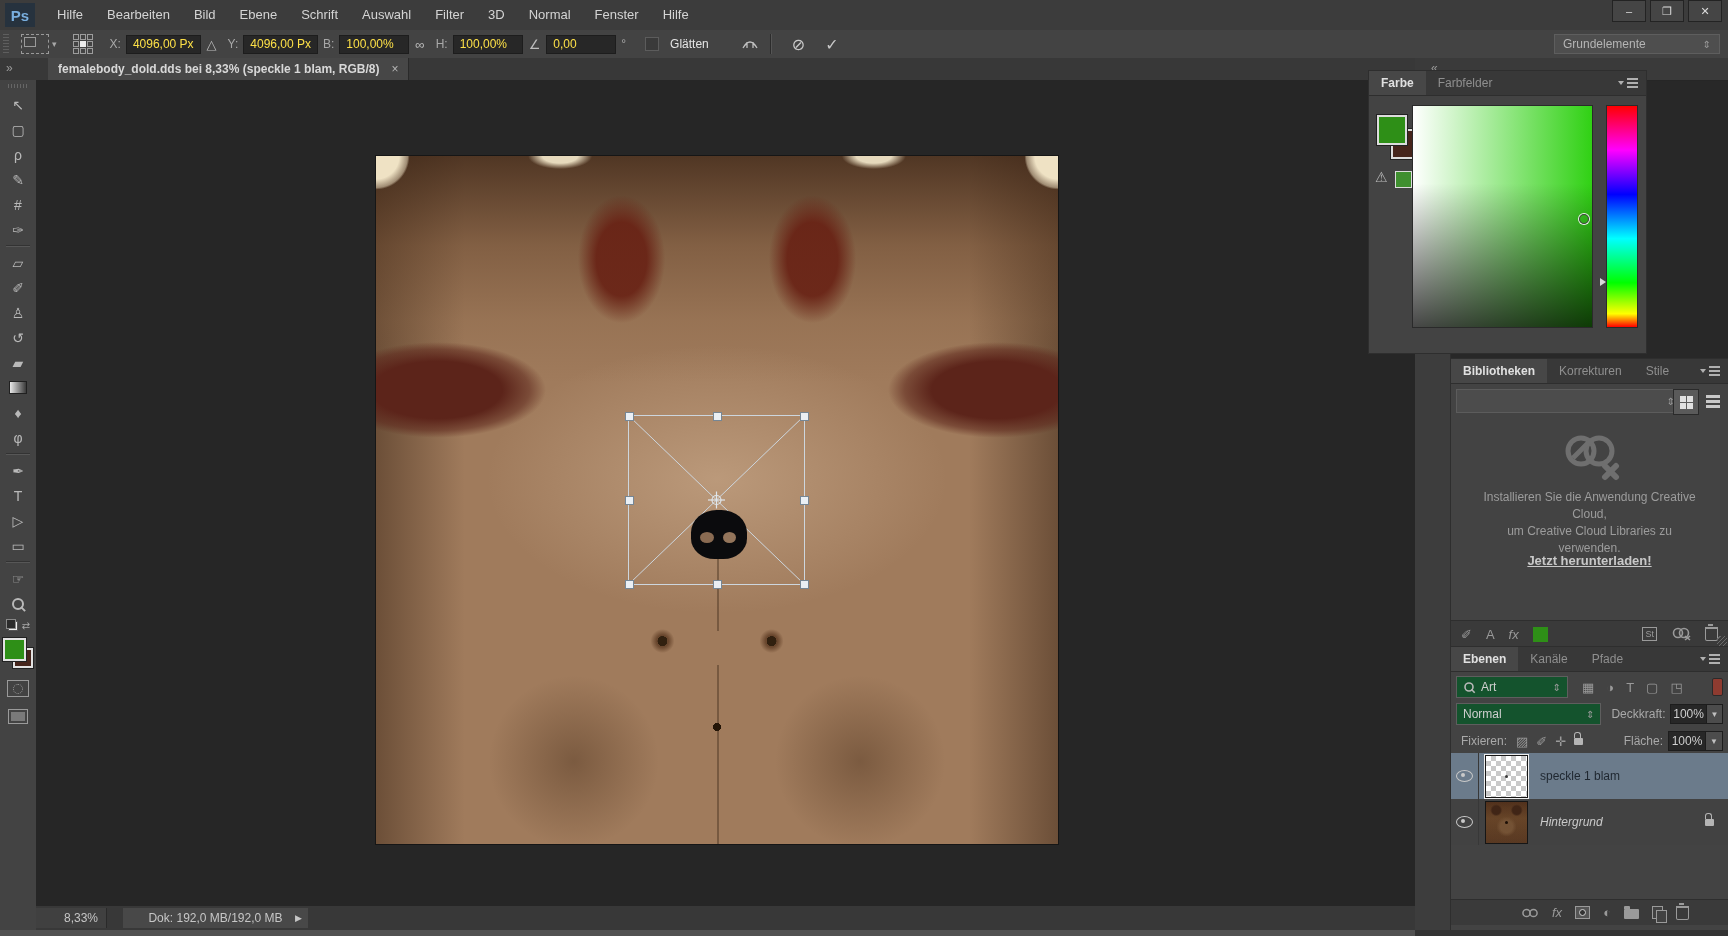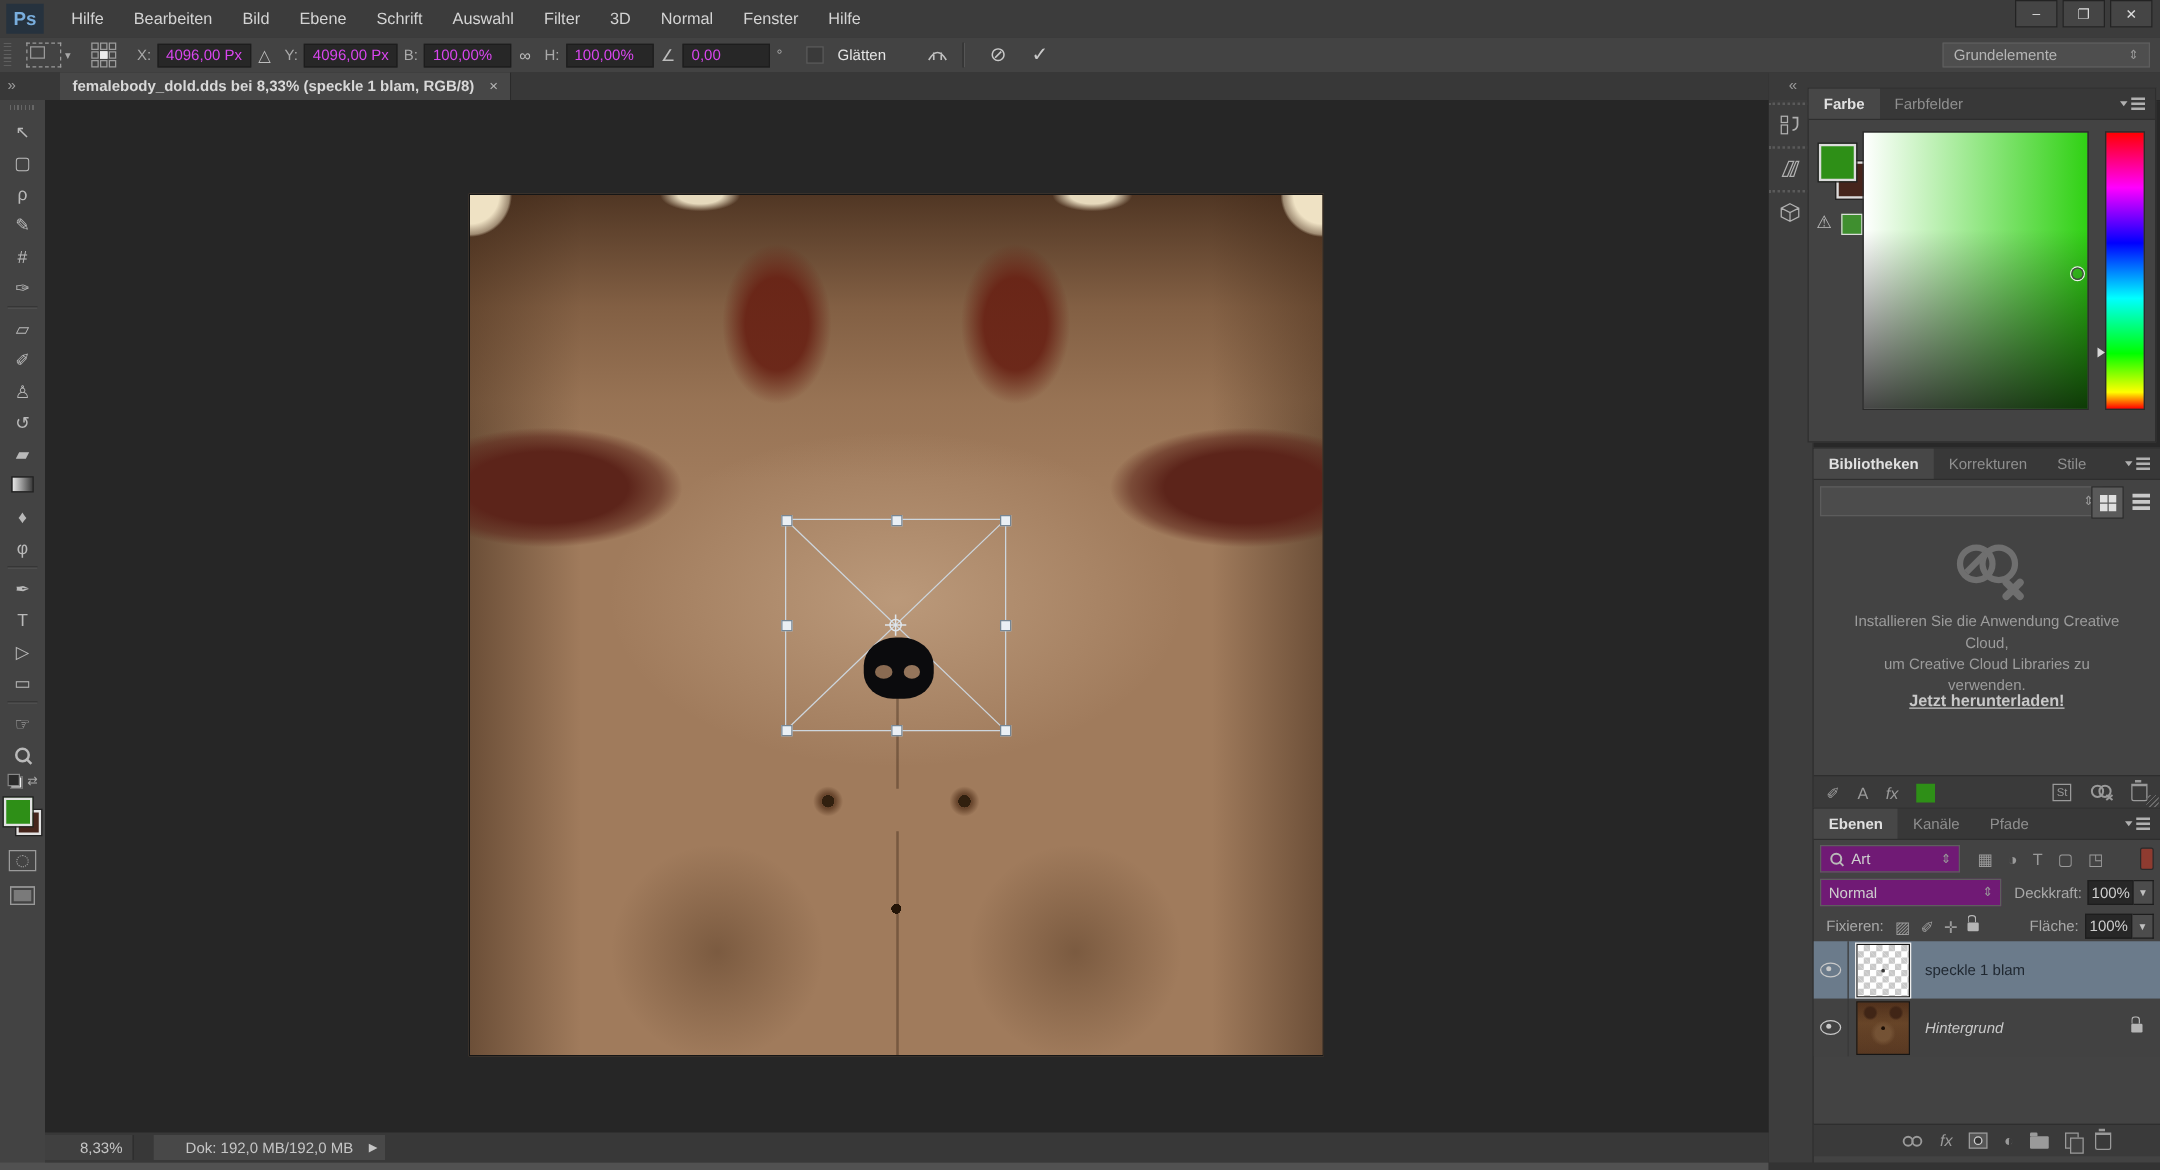--- a/index.html
+++ b/index.html
@@ -16,21 +16,21 @@
           display:flex;align-items:center;justify-content:center}
   .optionsbar{left:0;top:30px;width:1728px;height:28px;background:#434343;border-bottom:1px solid #2e2e2e;display:flex;align-items:center}
   .vgrip{width:6px;height:20px;margin:0 6px 0 3px;background:repeating-linear-gradient(to bottom,#6a6a6a 0 1px,transparent 1px 3px);opacity:.7}
   .toolpreset{width:26px;height:18px;border:1px dashed #9a9a9a;margin-left:6px;position:relative}
   .toolpreset::after{content:"";position:absolute;left:2px;top:2px;width:10px;height:8px;border:1px solid #9a9a9a}
   .caret{font-size:9px;color:#a8a8a8;margin:0 8px 0 3px}
   .refgrid{display:grid;grid-template-columns:repeat(3,6px);grid-gap:1px;margin:0 12px 0 8px}
   .refgrid i{width:6px;height:6px;border:1px solid #9d9d9d;box-sizing:border-box}
   .refgrid i.c{background:#ececec;border-color:#ececec}
   .opt-label{color:#a9a9a9;font-size:12px;margin:0 5px}
-  .field{background:#272727;border:1px solid #1d1d1d;height:17px;line-height:17px;padding:0 6px;color:#d946ef;font-size:12px;min-width:56px}
+  .field{background:#272727;border:1px solid #1d1d1d;height:17px;line-height:17px;padding:0 6px;color:#fde047;font-size:12px;min-width:56px}
   .opt-icon{color:#bdbdbd;font-size:13px;margin:0 6px}
   .cb{width:12px;height:12px;background:#3a3a3a;border:1px solid #5c5c5c;margin:0 6px 0 14px}
   .dim{color:#e5e5e5}
   .optdiv{width:1px;height:20px;background:#2c2c2c;border-right:1px solid #555;margin:0 10px}
   .bigico{font-size:16px;color:#c9c9c9;margin:0 10px}
   .workspace{margin-left:auto;margin-right:8px;width:148px;height:18px;background:#4e4e4e;border:1px solid #5e5e5e;
              color:#b5b5b5;display:flex;align-items:center;padding:0 8px;font-size:12px}
   .updn{margin-left:auto;color:#9a9a9a;font-size:10px}
   
   .tabbar{left:0;top:58px;width:1415px;height:22px;background:#383838;border-bottom:1px solid #262626}
@@ -130,21 +130,21 @@
   .ccmsg{position:absolute;left:0;width:100%;text-align:center;color:#9c9c9c;font-size:12px;line-height:17px}
   .cclink{position:absolute;left:0;width:100%;text-align:center;color:#c8c8c8;font-size:13px;font-weight:bold;text-decoration:underline}
   .libbar{position:absolute;left:0;bottom:0;width:100%;height:27px;background:#3a3a3a;border-top:1px solid #2e2e2e;display:flex;align-items:center;gap:14px;padding:0 10px;box-sizing:border-box}
   .libico{color:#9a9a9a;font-size:13px}
   .libsw{width:15px;height:15px}
   .stbox{border:1px solid #9a9a9a;font-size:9px;padding:1px 2px;color:#9a9a9a}
   .gripcorner{position:absolute;right:1px;bottom:1px;width:10px;height:10px;
       background:repeating-linear-gradient(135deg,transparent 0 2px,#6a6a6a 2px 3px)}
   
   .lrow{position:absolute;left:0;width:100%;height:24px;display:flex;align-items:center;padding:0 5px;box-sizing:border-box}
-  .seldrop{height:20px;background:#701a75;border:1px solid #5e5e5e;display:flex;align-items:center;padding:0 6px;color:#cfcfcf}
+  .seldrop{height:20px;background:#14532d;border:1px solid #5e5e5e;display:flex;align-items:center;padding:0 6px;color:#cfcfcf}
   .valbox{height:18px;background:#272727;border:1px solid #1d1d1d;display:flex;align-items:center;justify-content:center;color:#cfcfcf;width:36px}
   .valdrop{width:16px;height:18px;background:#4c4c4c;border:1px solid #1d1d1d;border-left:none;display:flex;align-items:center;justify-content:center;font-size:8px;color:#c0c0c0}
   .fico{color:#9a9a9a;font-size:13px;margin:0 6px}
   .toggle{width:9px;height:16px;background:#8e3b30;border:1px solid #2a2a2a;border-radius:2px;margin-left:auto}
   .layerrow{position:absolute;left:0;width:100%;height:46px;display:flex;align-items:center}
   .eyecell{width:27px;height:100%;border-right:1px solid #383838;display:flex;align-items:center;justify-content:center}
   .eye{width:15px;height:10px;border:1px solid #c9c9c9;border-radius:50%;position:relative}
   .eye::after{content:"";position:absolute;width:4px;height:4px;background:#c9c9c9;border-radius:50%;left:4px;top:2px}
   .thumb{width:41px;height:41px;margin-left:6px;border:1px solid #161616}
   .checker{background-color:#fff;background-image:linear-gradient(45deg,#c9c9c9 25%,transparent 25% 75%,#c9c9c9 75%),
@@ -379,21 +379,21 @@
       <path d="M3 15 L8 3 h4 L7 15 z M9 15 L14 3 h2 L12 15 z" fill="none" stroke="#b0b0b0"></path>
     </svg>
   </div>
   <div class="dockbtn">
     <svg width="18" height="18" viewBox="0 0 18 18">
       <path d="M9 2 L16 5.5 V12.5 L9 16 L2 12.5 V5.5 Z M2 5.5 L9 9 L16 5.5 M9 9 V16" fill="none" stroke="#b0b0b0"></path>
     </svg>
   </div>
 </div>
 
-<div class="abs panel" style="left:1446px;top:70px;width:277px;height:282px">
+<div class="abs panel" style="left:1368px;top:70px;width:277px;height:282px">
   <div class="ptabs">
     <span class="ptab on">Farbe</span>
     <span class="ptab">Farbfelder</span>
     <span class="flyout">
         <span class="ftri"></span>
         <span class="mlines"></span>
       </span>
   </div>
   <div class="cswatches">
     <span class="cbg" style="background:#46251c"></span>

